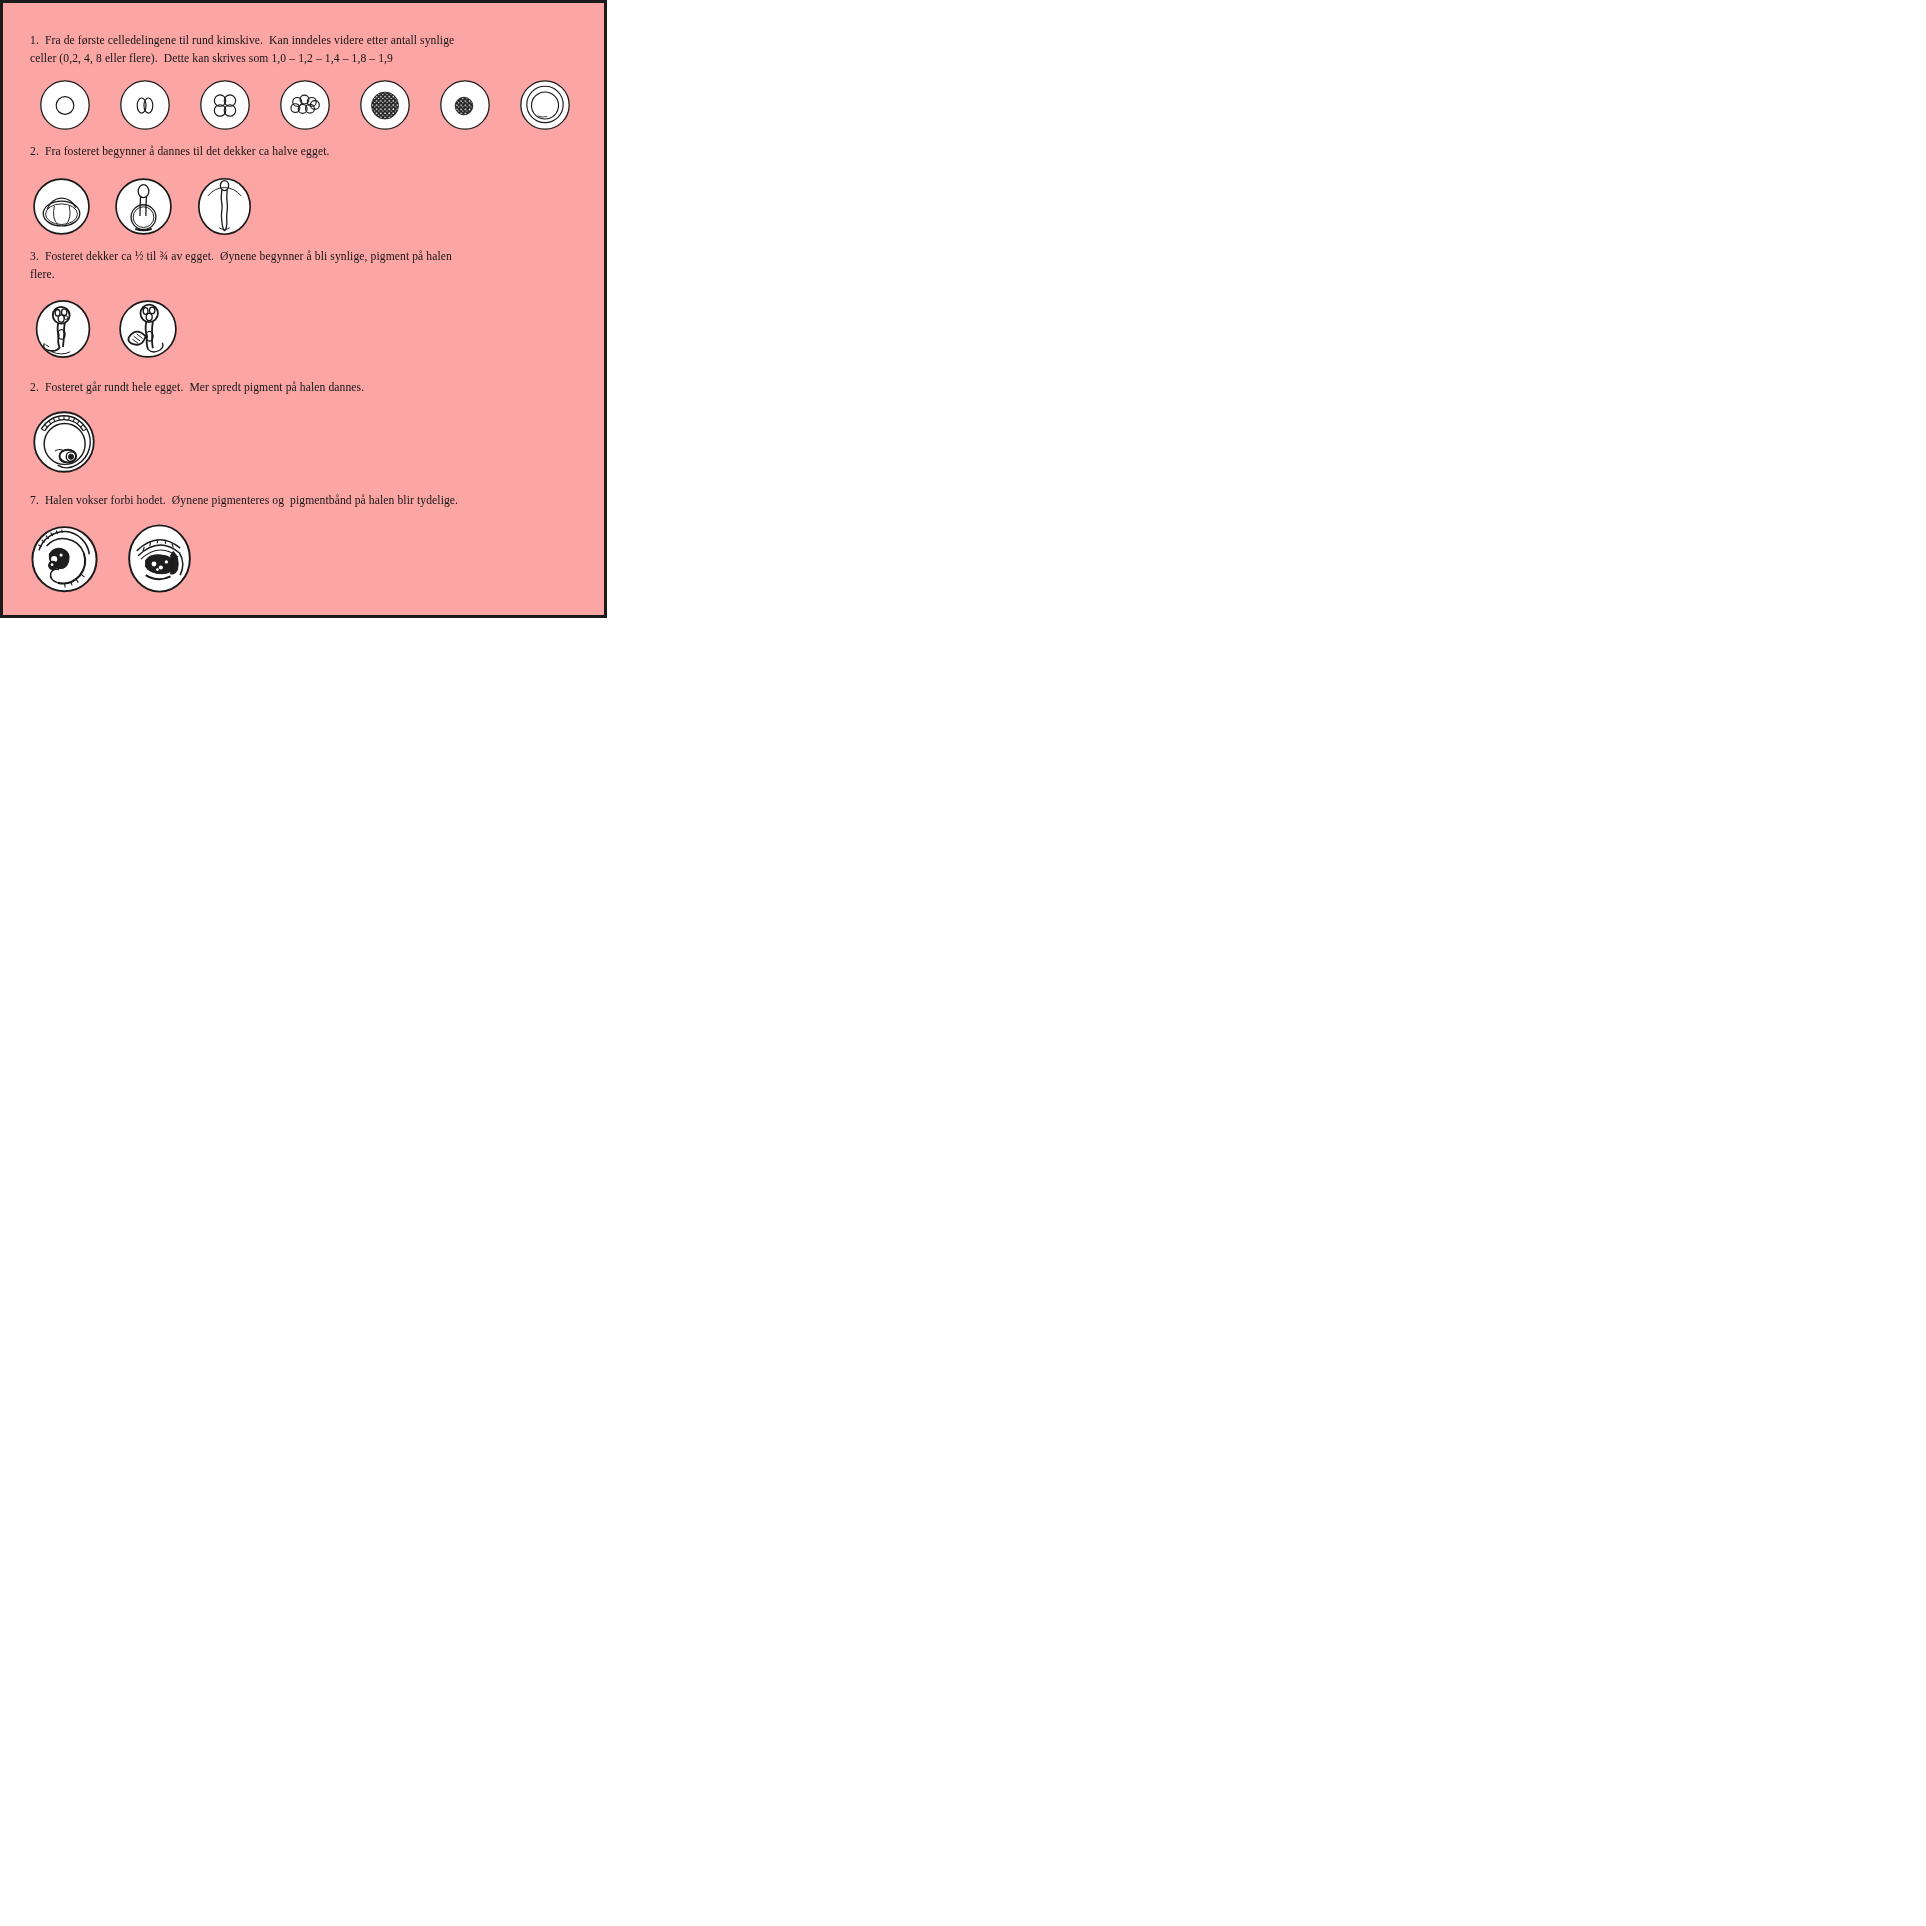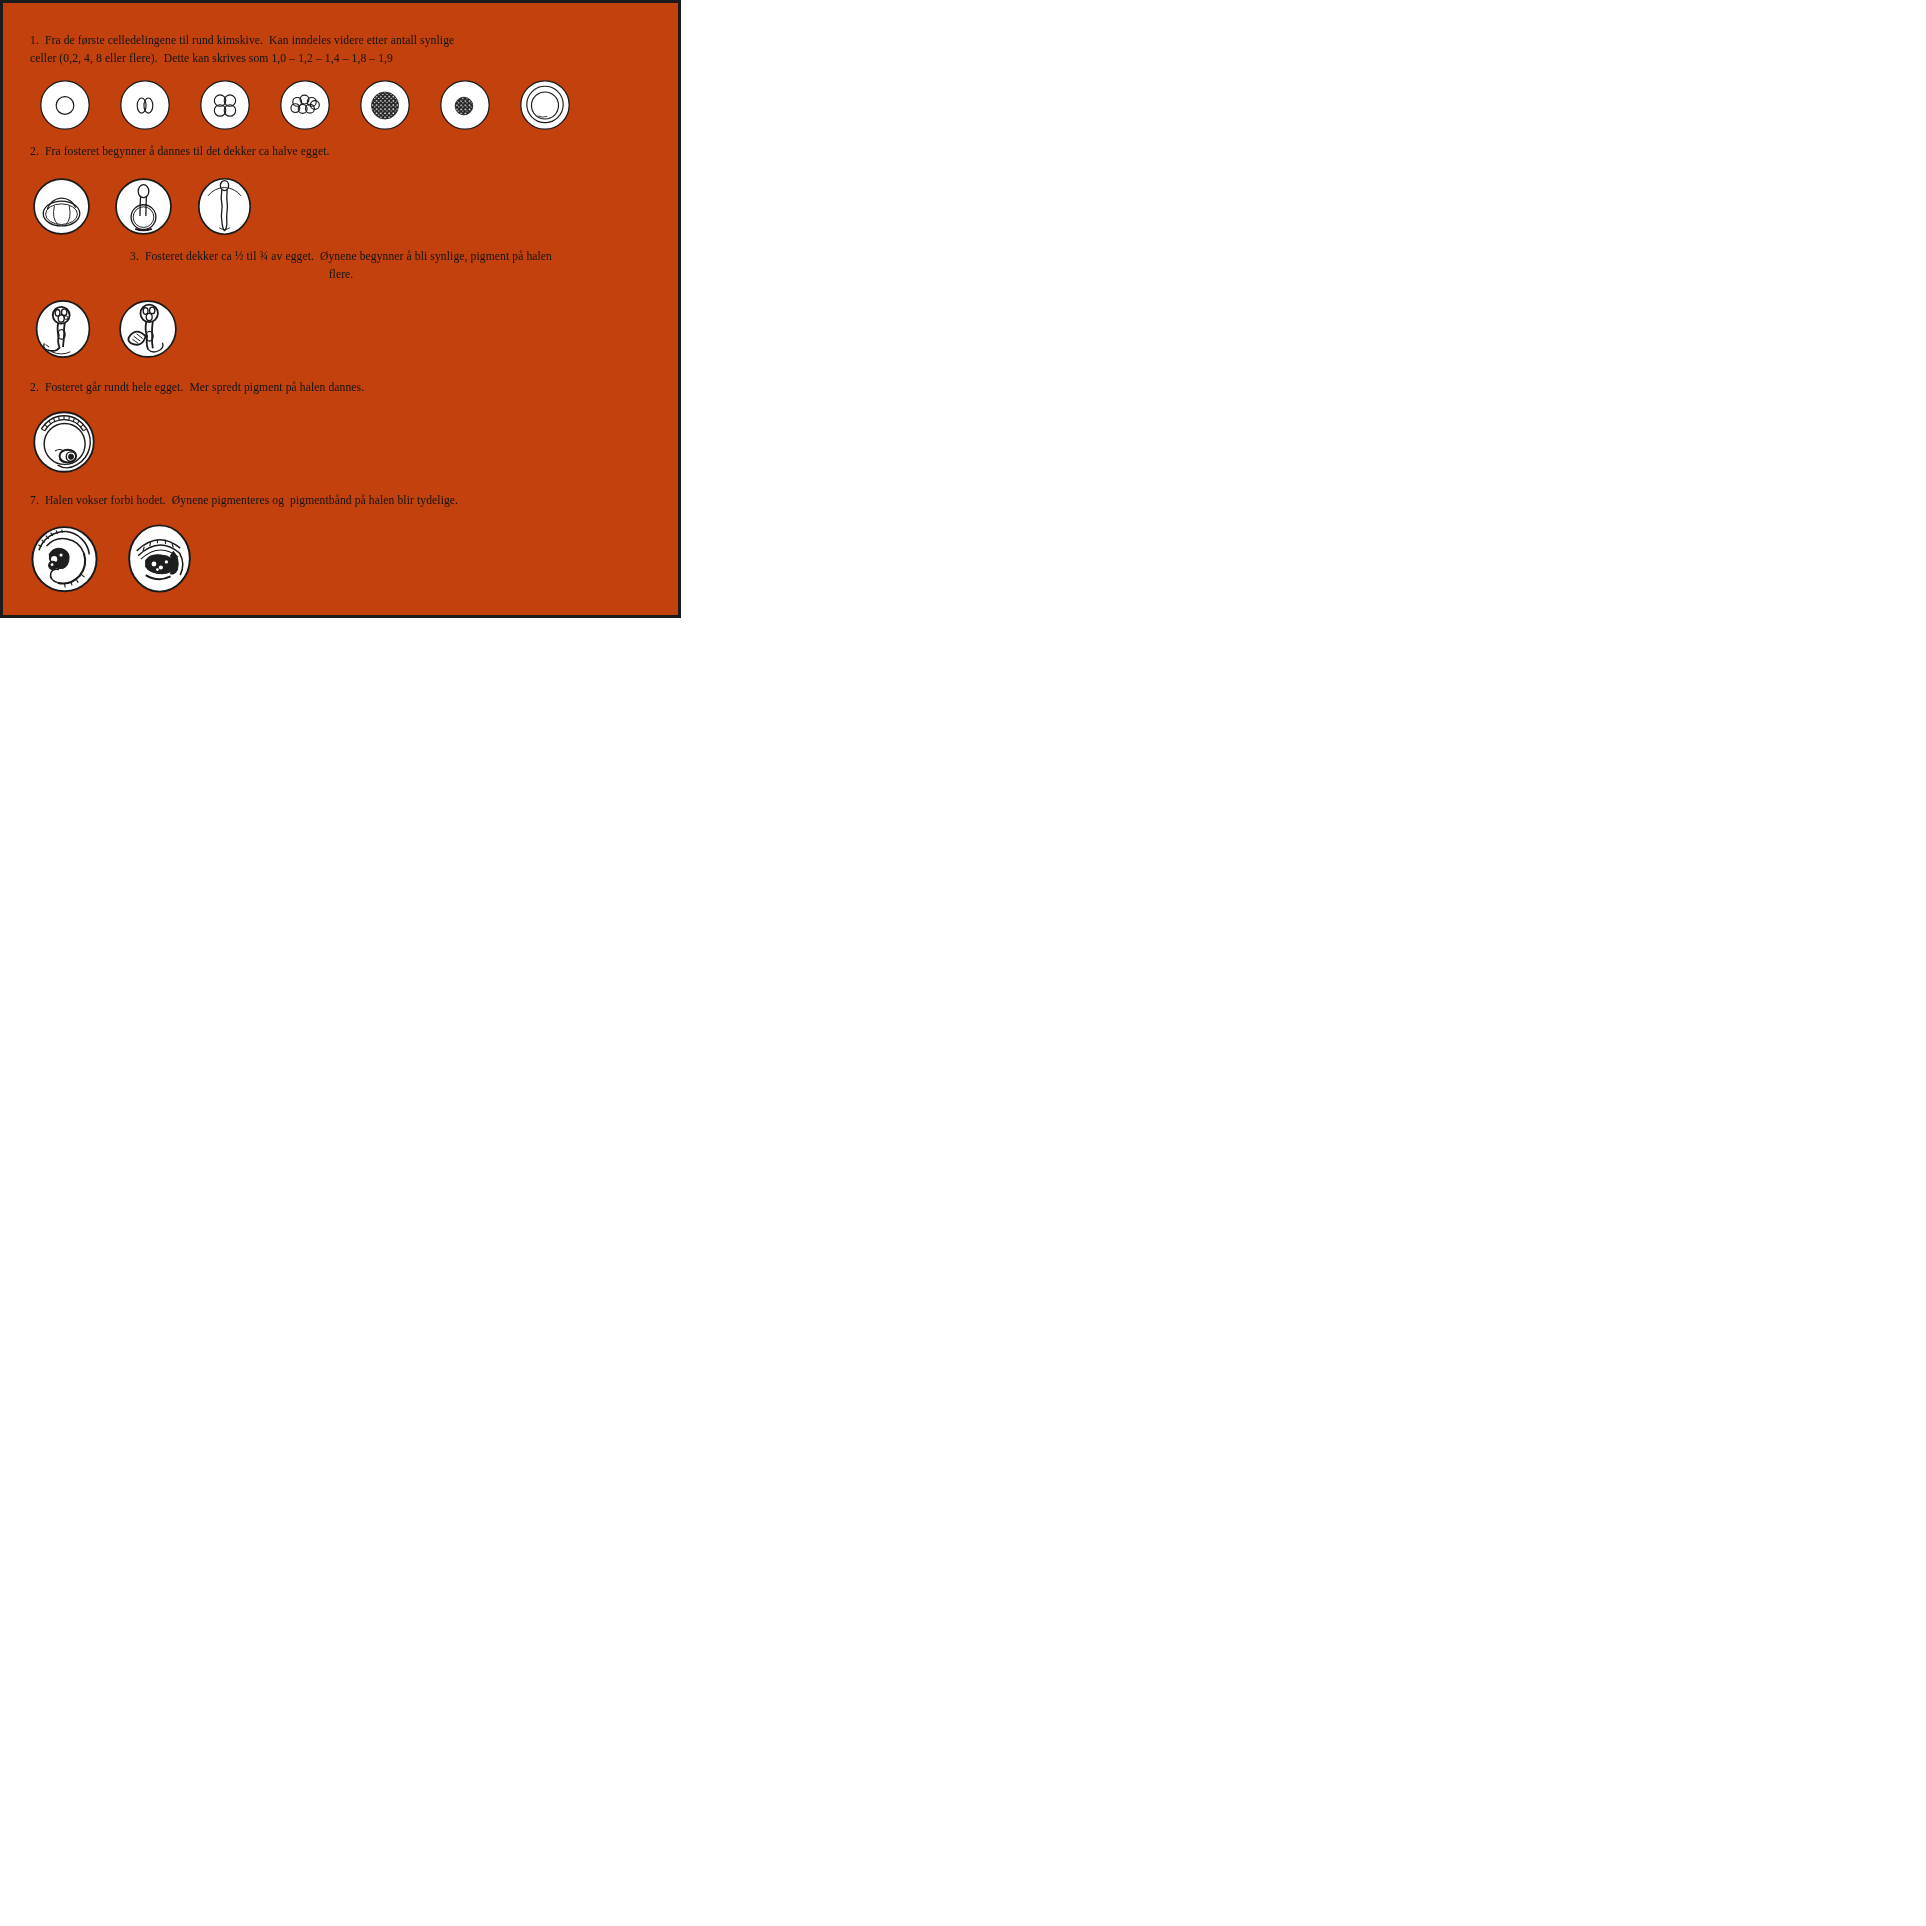--- a/index.html
+++ b/index.html
@@ -1,21 +1,21 @@
 <!DOCTYPE html>
 <html style="font-size:6.2px"><head>
 <meta charset="utf-8">
 <style>
   html,body{margin:0;padding:0;background:#ffffff;}
   .page{
     position:relative;
-    width:681px;height:618px;
+    width:607px;height:618px;
     box-sizing:border-box;
     border:3.9px solid #1b1b1b;
-    background:#c2410c;
+    background:#fca5a5;
     padding:17px 26px 15.4px 27px;
     font-family:"Liberation Serif","DejaVu Serif",serif;
     color:#141414;
     overflow:hidden;
   }
   .sec-text{
     font-size:11.6px;
     line-height:18px;
     white-space:pre-wrap;
     letter-spacing:0.1px;
@@ -26,21 +26,21 @@
   .row1 .egg{width:52px;height:52px;margin-right:28px;}
   .row1{margin-left:8.5px;margin-top:10.8px;}
   .row2 .egg{width:59px;height:59px;margin-right:22.3px;}
   .row2{margin-left:2.3px;margin-top:16px;}
   .row3 .egg{width:60px;height:60px;margin-right:25px;}
   .row3{margin-left:3.1px;margin-top:15.4px;}
   .row4 .egg{width:64px;height:64px;}
   .row4{margin-left:1.5px;margin-top:13px;}
   .row5 .egg{width:69px;height:69px;margin-right:26px;}
   .row5{margin-left:0;margin-top:14.6px;}
-  .sec2{} .sec3{margin-top:12px;text-align:center;} .sec4{margin-top:20px;} .sec5{margin-top:17.7px;}
+  .sec2{} .sec3{margin-top:12px;} .sec4{margin-top:20px;} .sec5{margin-top:17.7px;}
   
   .sh{fill:#ffffff;stroke:#1a1a1a;stroke-width:2.4;}
   .shb{fill:#ffffff;stroke:#1a1a1a;stroke-width:2.8;}
   .ln{fill:none;stroke:#1a1a1a;stroke-width:2.2;}
   .lnt{fill:none;stroke:#1a1a1a;stroke-width:1.6;}
   .lnb{fill:none;stroke:#1a1a1a;stroke-width:3;}
   .dk{fill:#1e1e1e;stroke:#1a1a1a;stroke-width:1.5;}
 </style>
 </head>
 <body>

